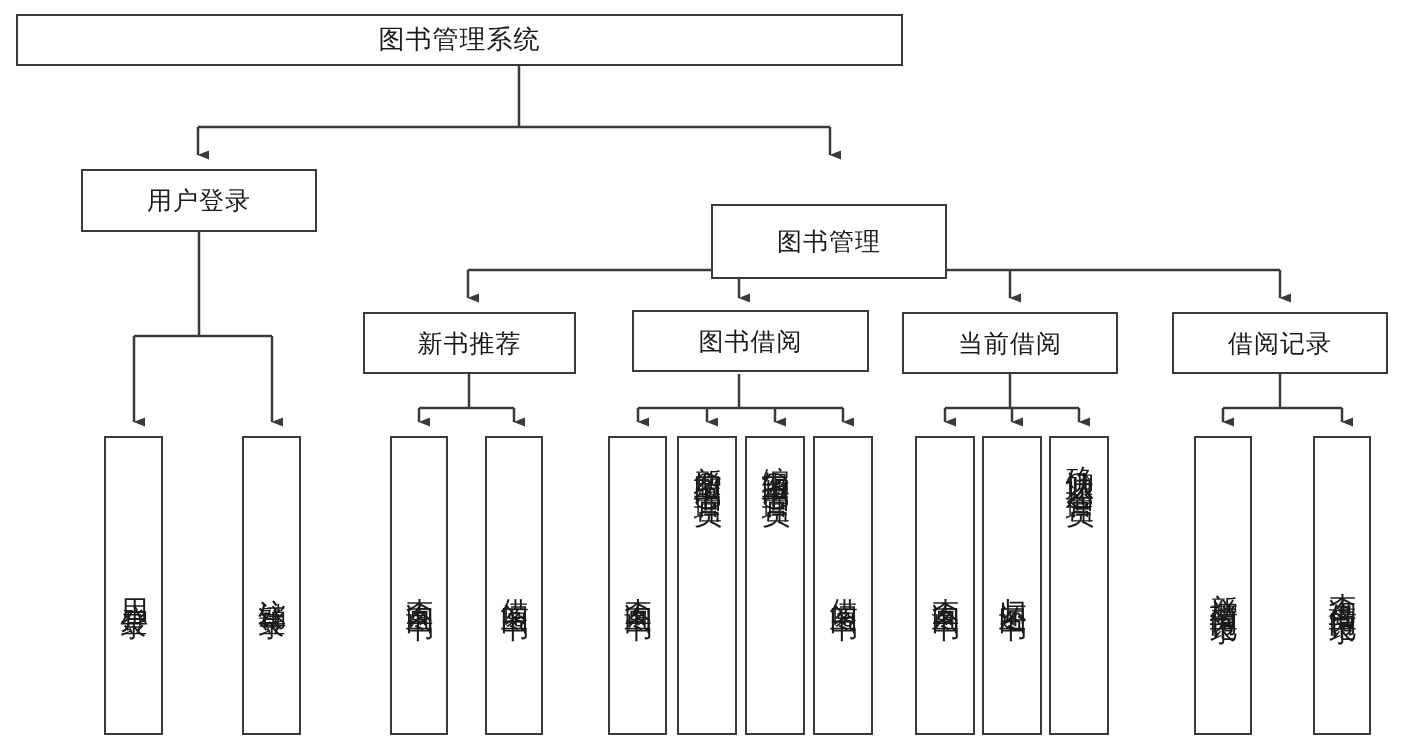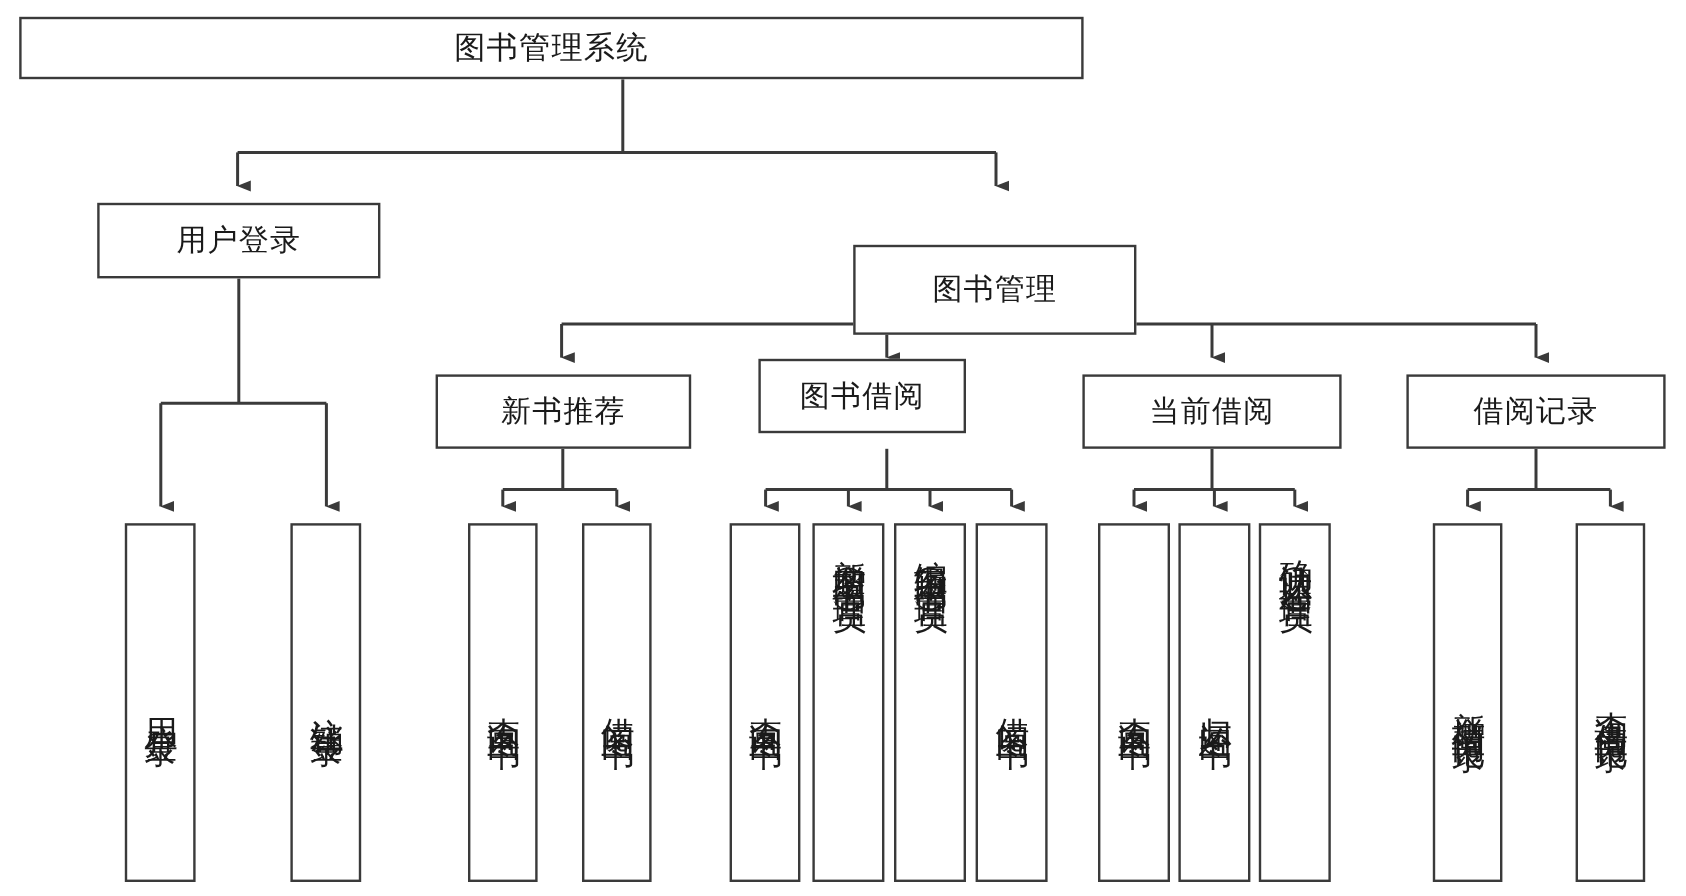--- a/index.html
+++ b/index.html
@@ -140,21 +140,21 @@
   <div class="node horiz" style="left:81px; top:169px; width:236px; height:63px;">
     <span class="label">用户登录</span>
   </div>
   <div class="node horiz" style="left:711px; top:169px; width:236px; height:75px;margin-top:35px;">
     <span class="label">图书管理</span>
   </div>
 
   <div class="node horiz" style="left:363px; top:312px; width:213px; height:62px;">
     <span class="label">新书推荐</span>
   </div>
-  <div class="node horiz" style="left:632px; top:299px; width:173px; height:62px;">
+  <div class="node horiz" style="left:632px; top:310px; width:237px; height:62px;">
     <span class="label">图书借阅</span>
   </div>
   <div class="node horiz" style="left:902px; top:312px; width:216px; height:62px;">
     <span class="label">当前借阅</span>
   </div>
   <div class="node horiz" style="left:1172px; top:312px; width:216px; height:62px;">
     <span class="label">借阅记录</span>
   </div>
 
   <div class="node vert centered" style="left:104px; top:436px; width:59px; height:299px;">

